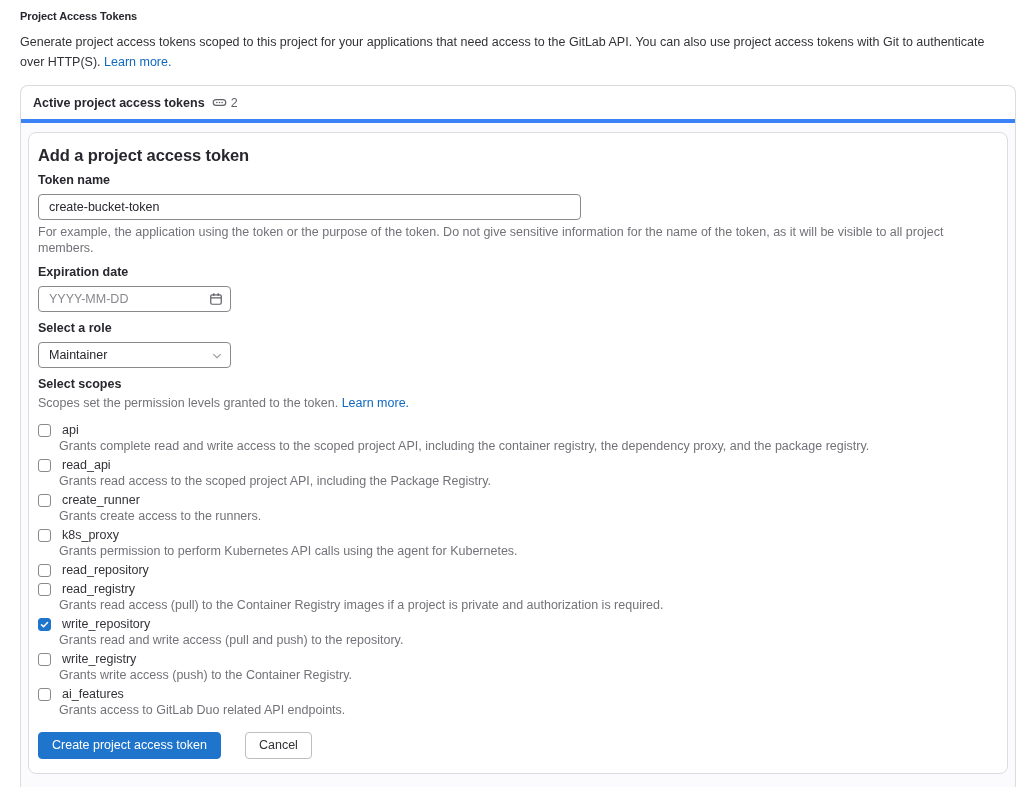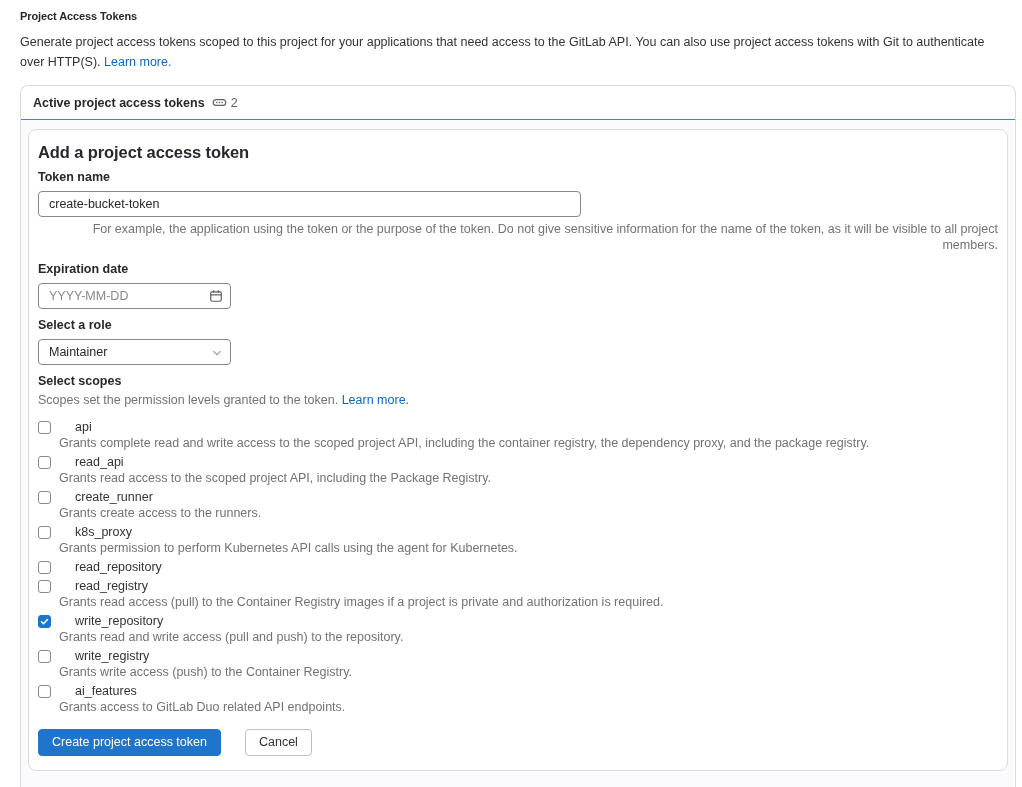--- a/index.html
+++ b/index.html
@@ -24,21 +24,21 @@
   a.link { color: #1068bf; text-decoration: none; cursor: pointer; }
 
   
   .card {
     border: 1px solid #dcdcde; border-bottom: none;
     border-radius: 8px 8px 0 0;
     background: #fbfafd;
     min-height: 710px;
   }
   .card-header {
-    background: #ffffff; border-bottom: 1px solid #3b82f6;
+    background: #ffffff; border-bottom: 4px solid #3b82f6;
     border-radius: 8px 8px 0 0;
     padding: 9px 12px; display: flex; align-items: center;
   }
   .card-header-title { font-weight: 700; font-size: 12.5px; color: #28272d; }
   .token-count { display: inline-flex; align-items: center; gap: 4px; margin-left: 7px; color: #626168; }
   .token-count svg { display: block; }
 
   .card-body { padding: 9px 7px; }
 
   
@@ -53,38 +53,38 @@
   .form-group { margin-bottom: 9px; }
   .form-label {
     display: block; font-weight: 700; color: #28272d; margin-bottom: 6px; line-height: 15px;
   }
   .text-input {
     display: block; width: 543px; height: 26px;
     border: 1px solid #89888d; border-radius: 4px;
     padding: 0 10px; font: inherit; color: #28272d; background: #fff; outline: none;
   }
   .text-input::placeholder { color: #89888d; opacity: 1; }
-  .help-text { color: #737278; margin-top: 4px; line-height: 16px; max-width: 960px; text-align: right; }
+  .help-text { color: #737278; margin-top: 4px; line-height: 16px; max-width: 960px; }
 
   .input-wrap { position: relative; width: 193px; }
   .input-wrap .text-input { width: 100%; padding-right: 24px; }
   .input-icon { position: absolute; right: 8px; top: 6px; pointer-events: none; }
 
   .select-box {
     position: relative; width: 193px; height: 26px;
     border: 1px solid #89888d; border-radius: 4px; background: #fff;
     display: flex; align-items: center; padding: 0 26px 0 10px;
     color: #28272d; cursor: pointer;
   }
   .select-box .chev { position: absolute; right: 7px; top: 7px; }
 
   .scopes-help { color: #737278; line-height: 16px; margin: 0 0 12px 0; }
 
   .scope-item { margin-bottom: 4px; }
-  .scope-head { display: flex; align-items: center; gap: 24px; cursor: pointer; }
+  .scope-head { display: flex; align-items: center; gap: 11px; cursor: pointer; }
   .checkbox {
     width: 13px; height: 13px; flex: none;
     border: 1px solid #89888d; border-radius: 3px; background: #fff;
     display: inline-flex; align-items: center; justify-content: center;
     cursor: pointer;
   }
   .checkbox svg { display: none; }
   .checkbox.checked { background: #1f75cb; border-color: #1f75cb; }
   .checkbox.checked svg { display: block; }
   .scope-name { color: #333238; line-height: 15px; }

